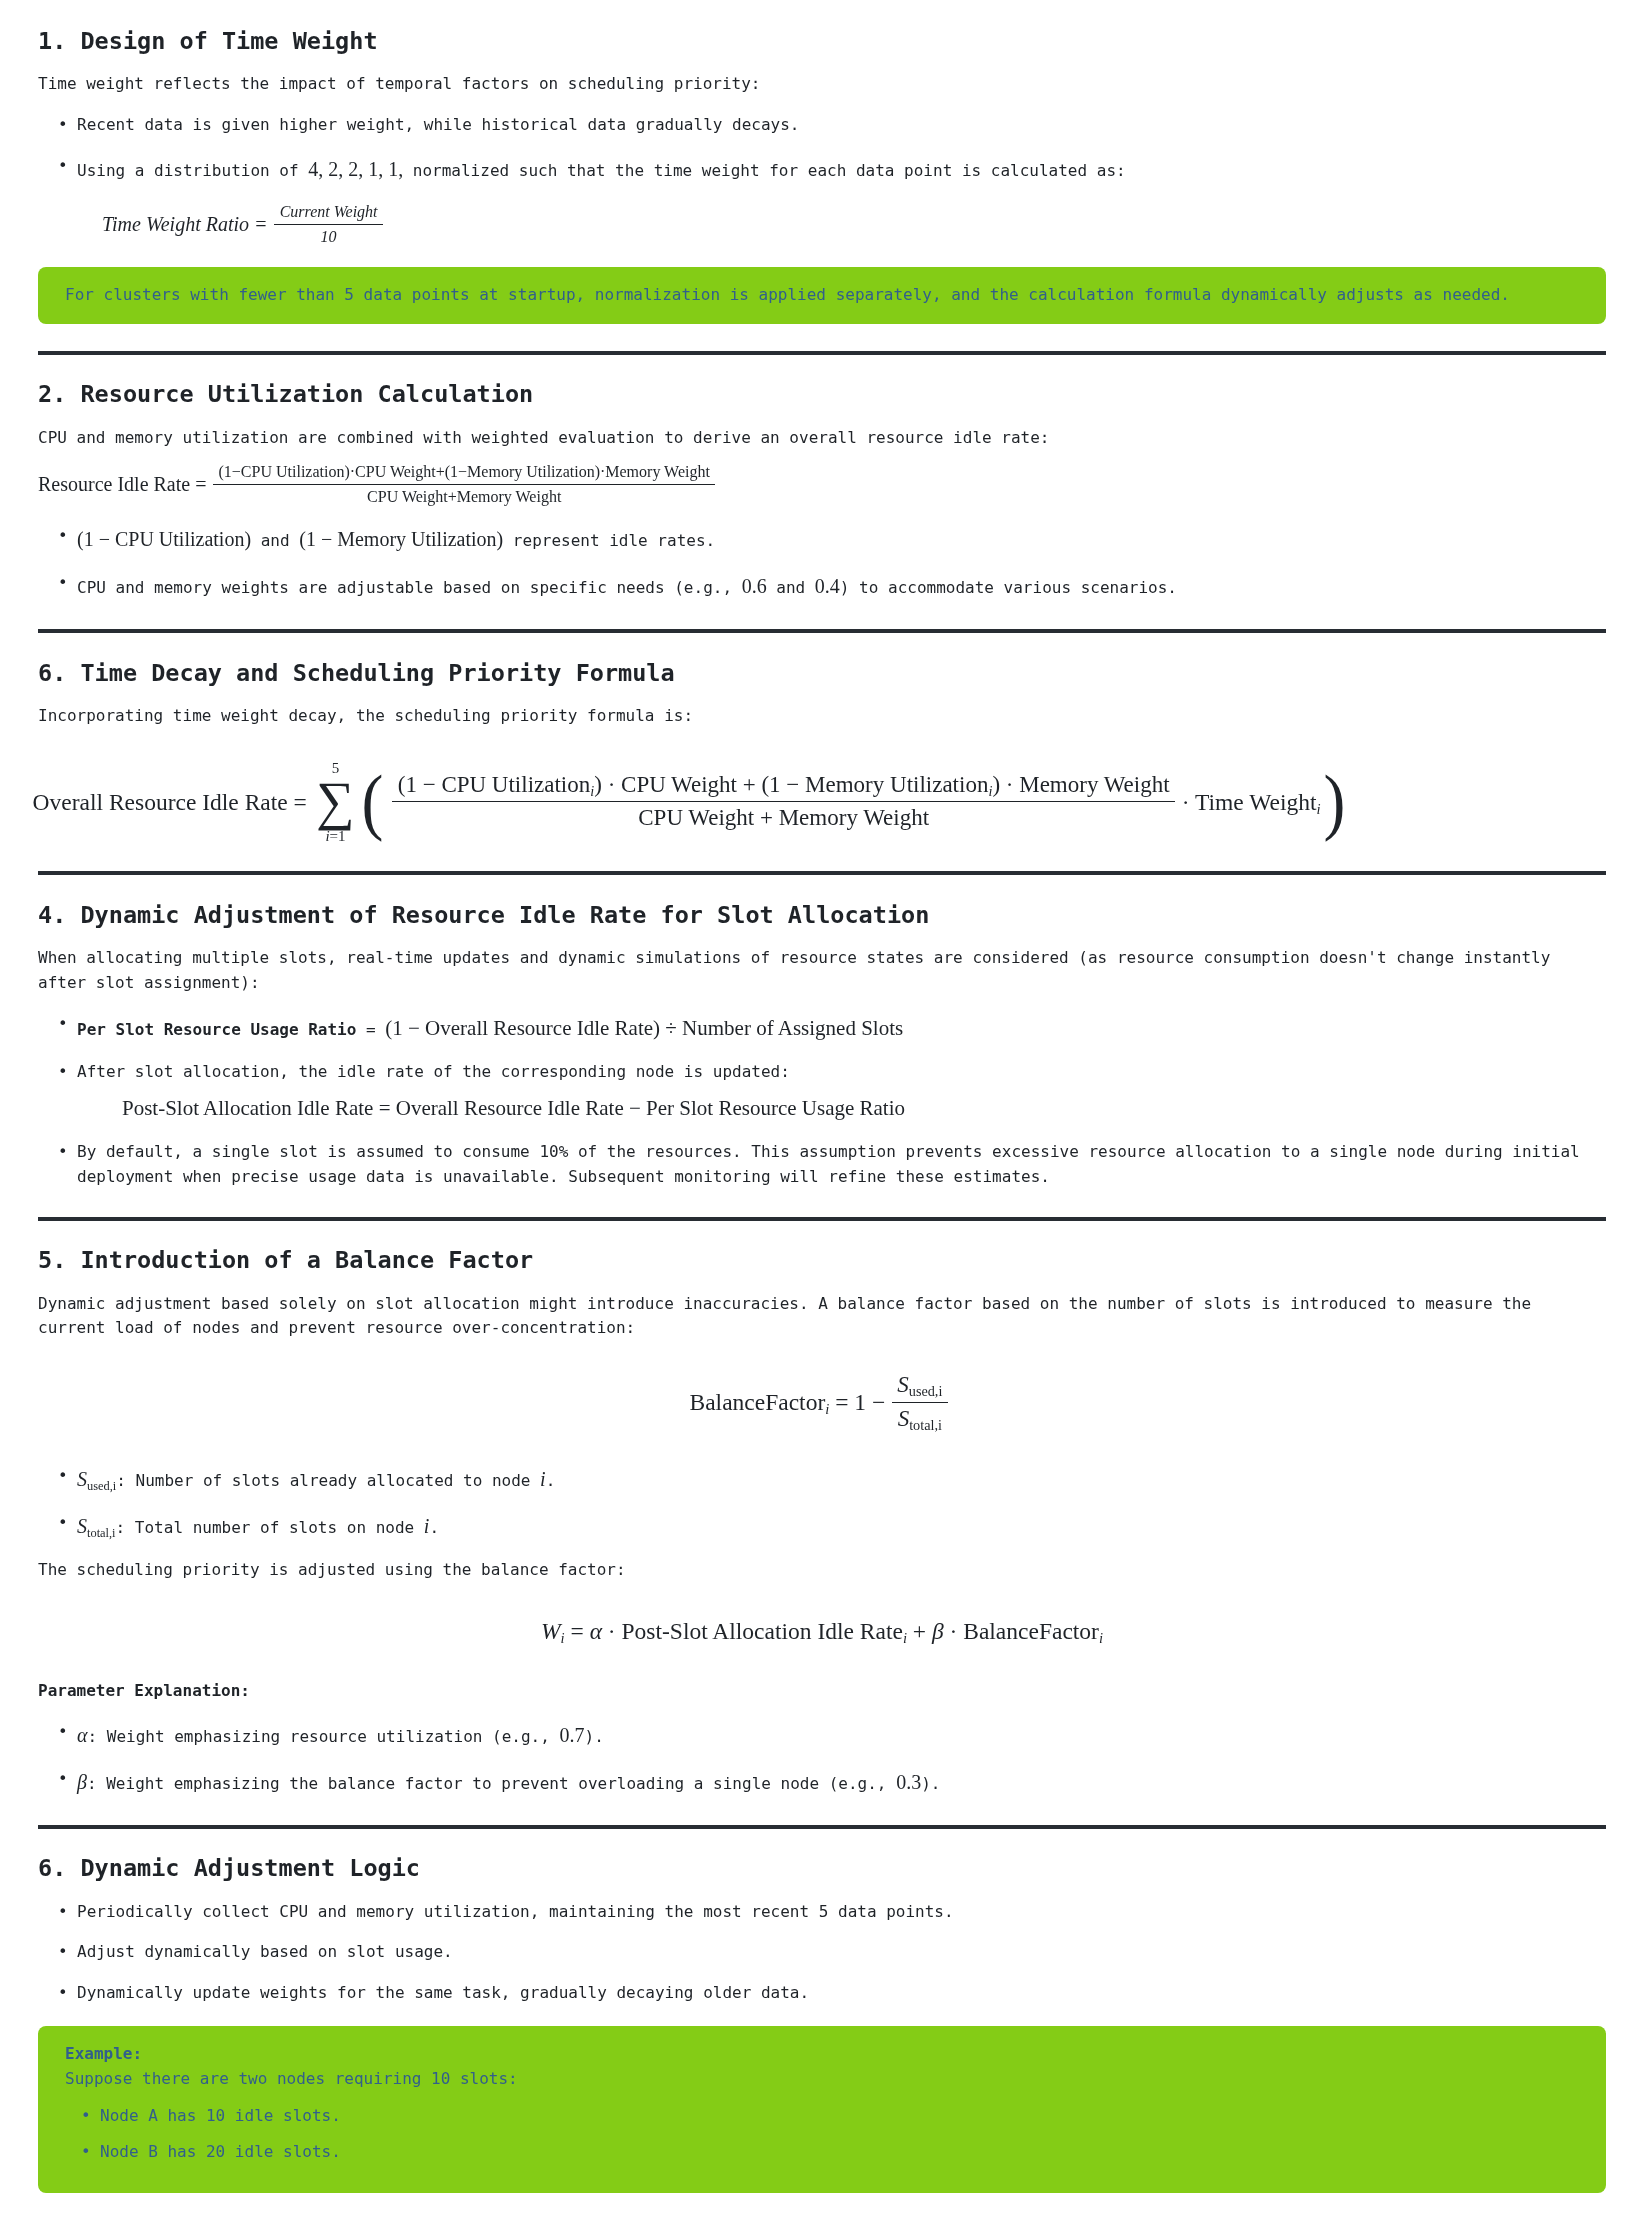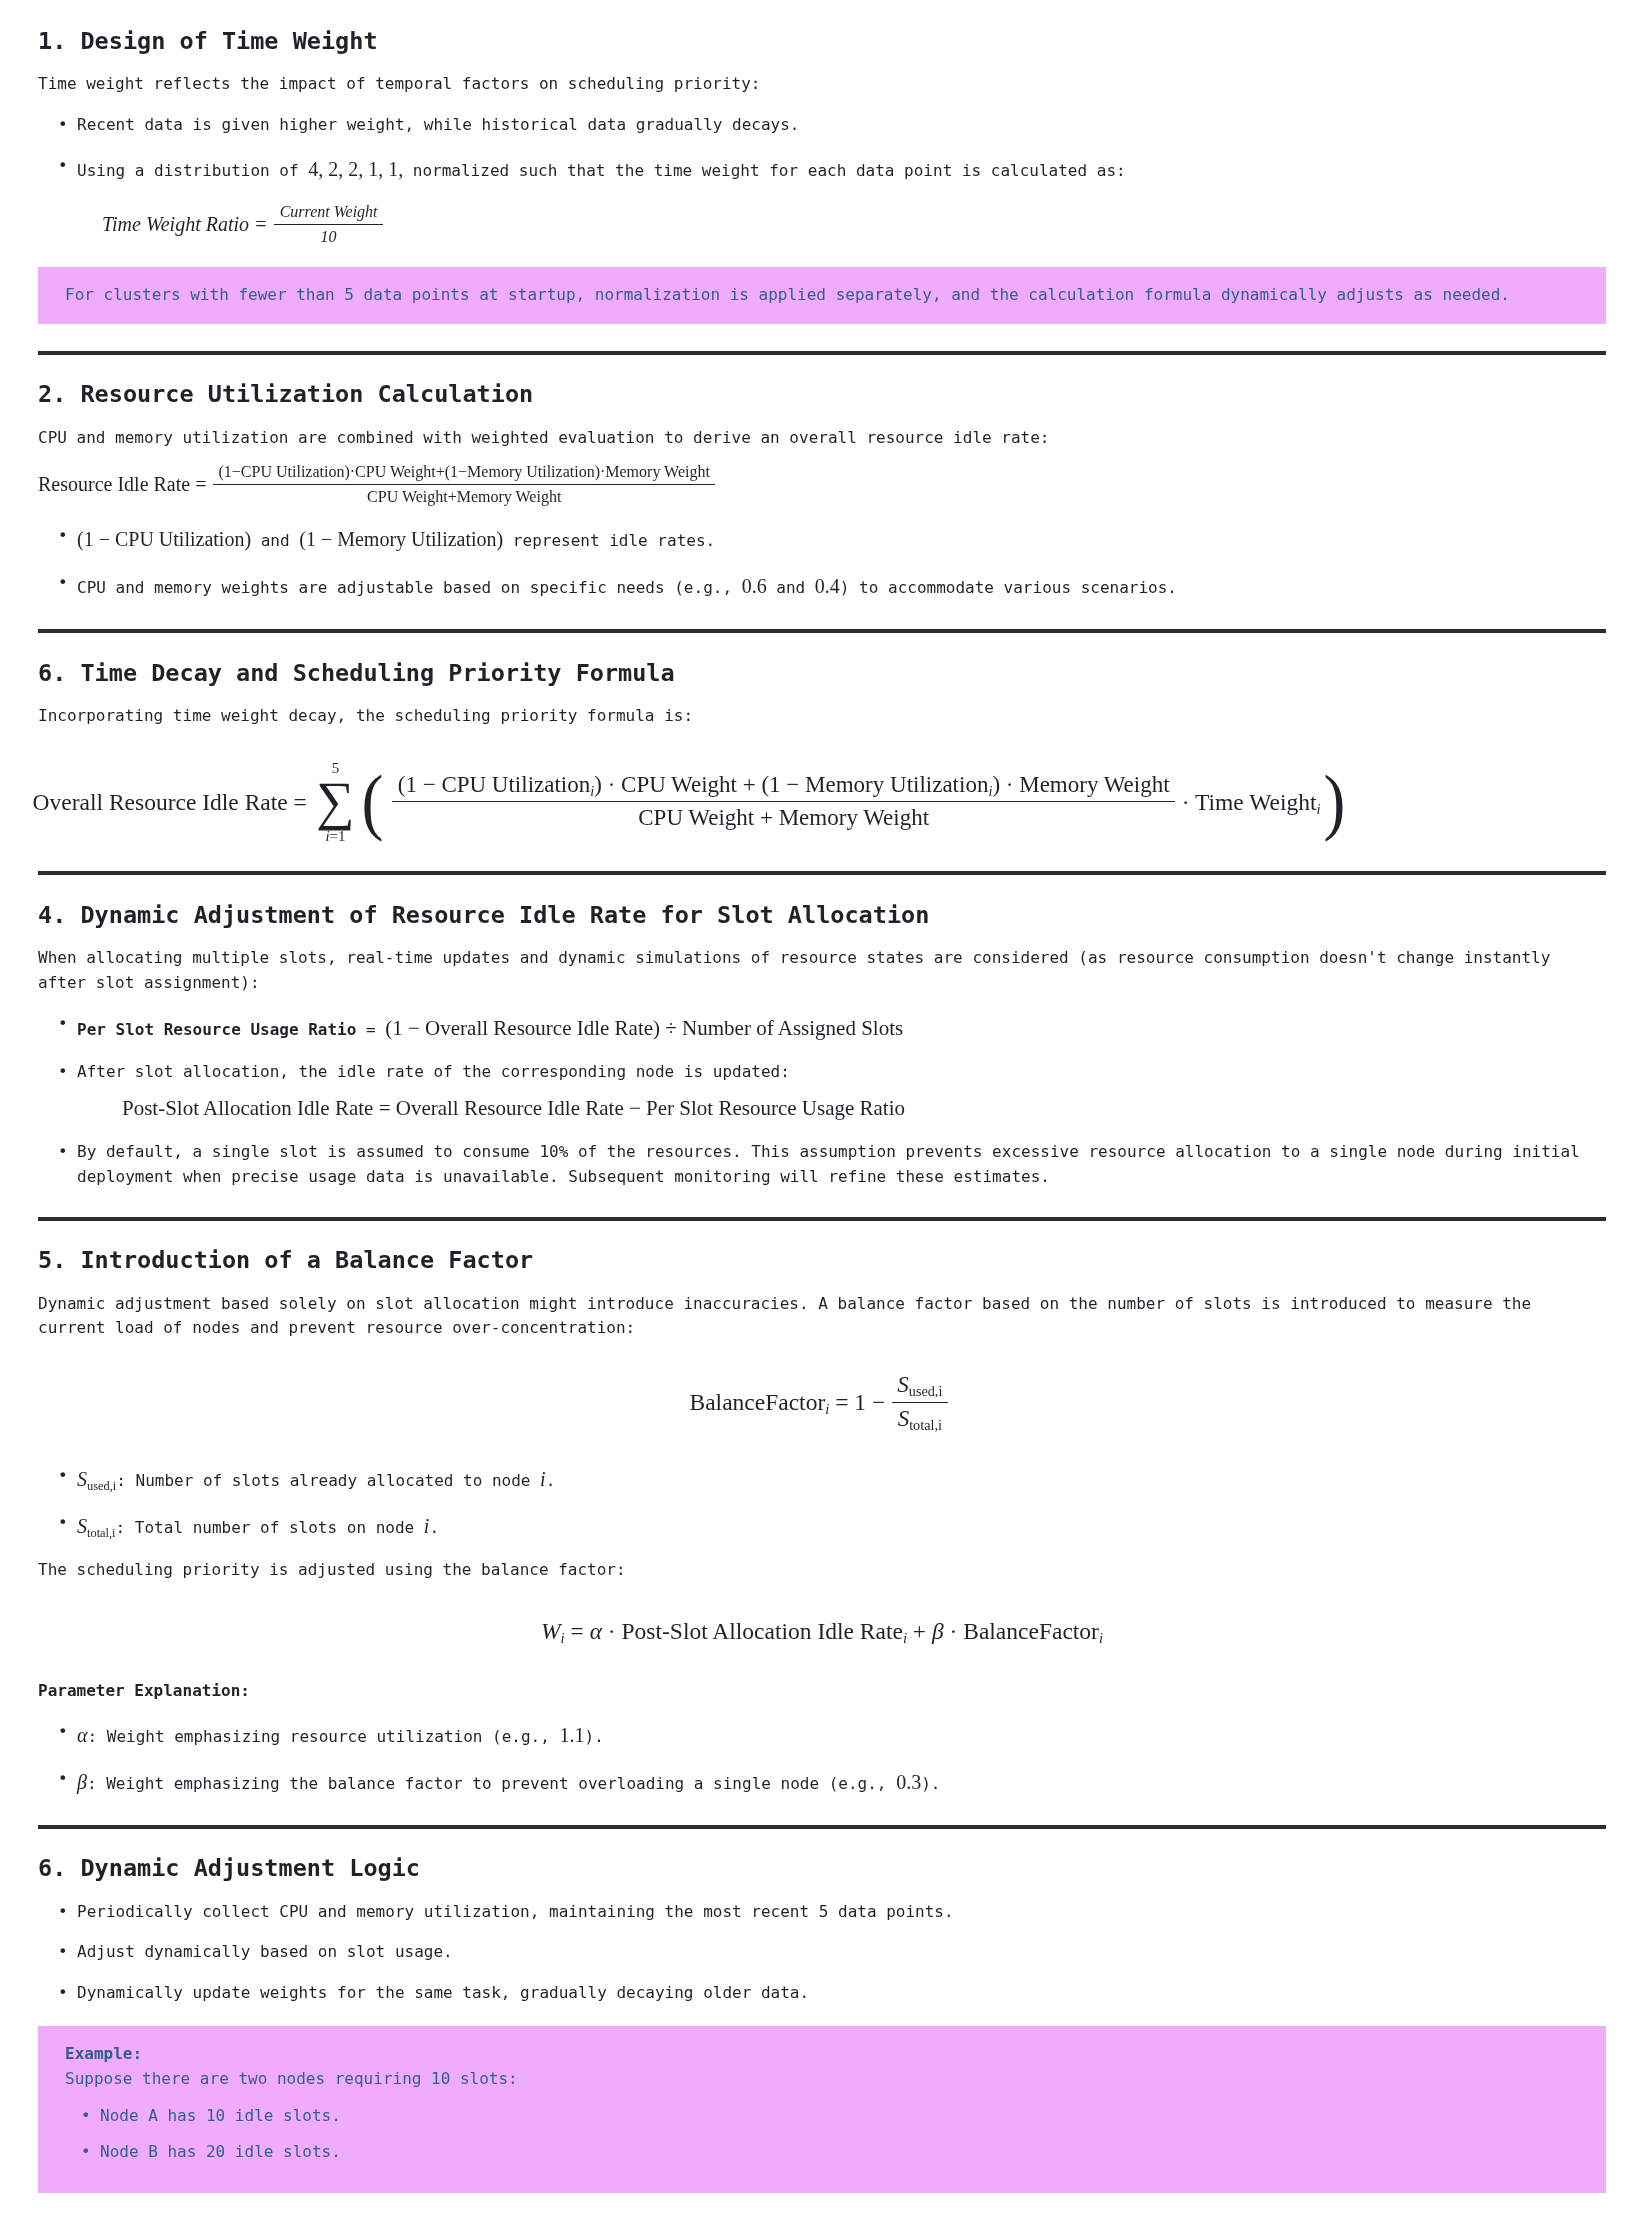--- a/index.html
+++ b/index.html
@@ -35,23 +35,23 @@
     left: -19px;
     top: 0;
   }
   hr {
     border: none;
     height: 4px;
     background: #282d33;
     margin: 27px 0 0 0;
   }
   .note {
-    background: #f0abfc;
+    background: #84cc16;
     color: #315f8c;
-    border-radius: 0;
+    border-radius: 8px;
     padding: 16px 27px;
     margin: 20px 0;
   }
   .note li::before { color: #315f8c; }
   .note ul { padding-left: 35px; margin: 9.4px 0 6.7px 0; }
   .note li { margin: 12px 0; }
   .note .label { font-weight: 700; }
   .bold { font-weight: 700; }
   
   .mt, .im, .imv {
@@ -226,21 +226,21 @@
       <span class="imv"><span>S</span><sub class="sb">total,i</sub></span><span>: Total number of slots on node </span><span class="imv">i</span><span>.</span>
     </li>
   </ul>
   <p>The scheduling priority is adjusted using the balance factor:</p>
   <div class="formula centered f35" style="margin:30px 0;">
     <span class="nowrap"><span class="ivar">W</span><sub class="sbi">i</sub><span> = </span><span class="ivar">α</span><span> · Post-Slot Allocation Idle Rate</span><sub class="sbi">i</sub><span> + </span><span class="ivar">β</span><span> · BalanceFactor</span><sub class="sbi">i</sub></span>
   </div>
   <p class="bold">Parameter Explanation:</p>
   <ul>
     <li>
-      <span class="imv">α</span><span>: Weight emphasizing resource utilization (e.g., </span><span class="im">1.1</span><span>).</span>
+      <span class="imv">α</span><span>: Weight emphasizing resource utilization (e.g., </span><span class="im">0.7</span><span>).</span>
     </li>
     <li>
       <span class="imv">β</span><span>: Weight emphasizing the balance factor to prevent overloading a single node (e.g., </span><span class="im">0.3</span><span>).</span>
     </li>
   </ul>
 </section>
 
 <hr>
 
 <section>

